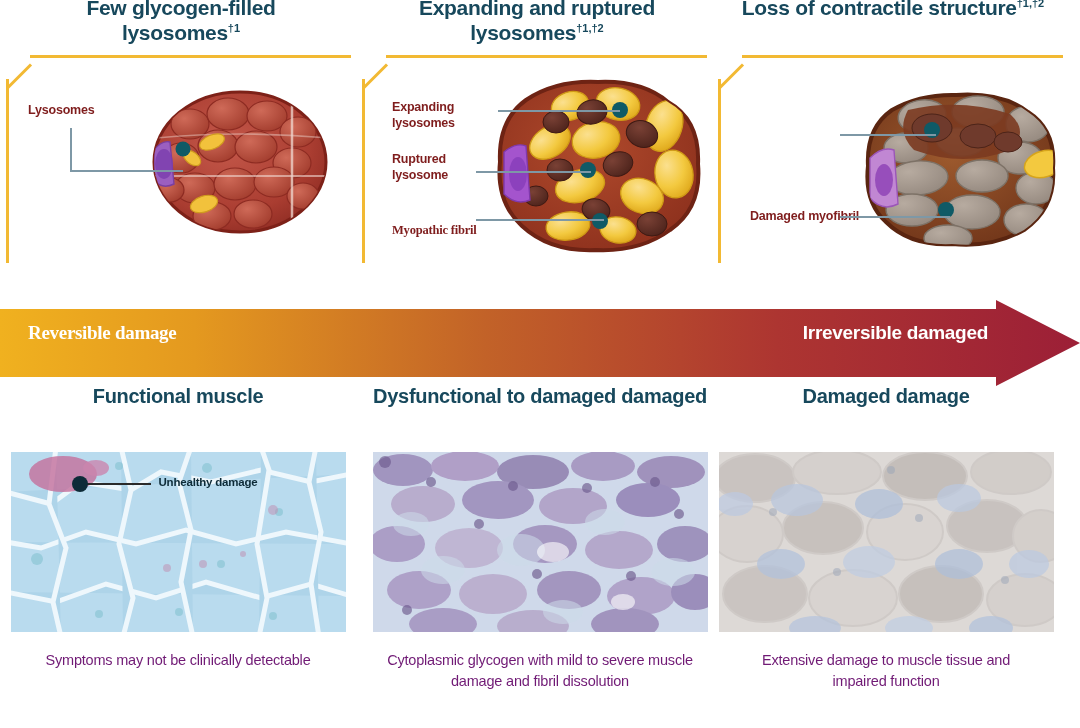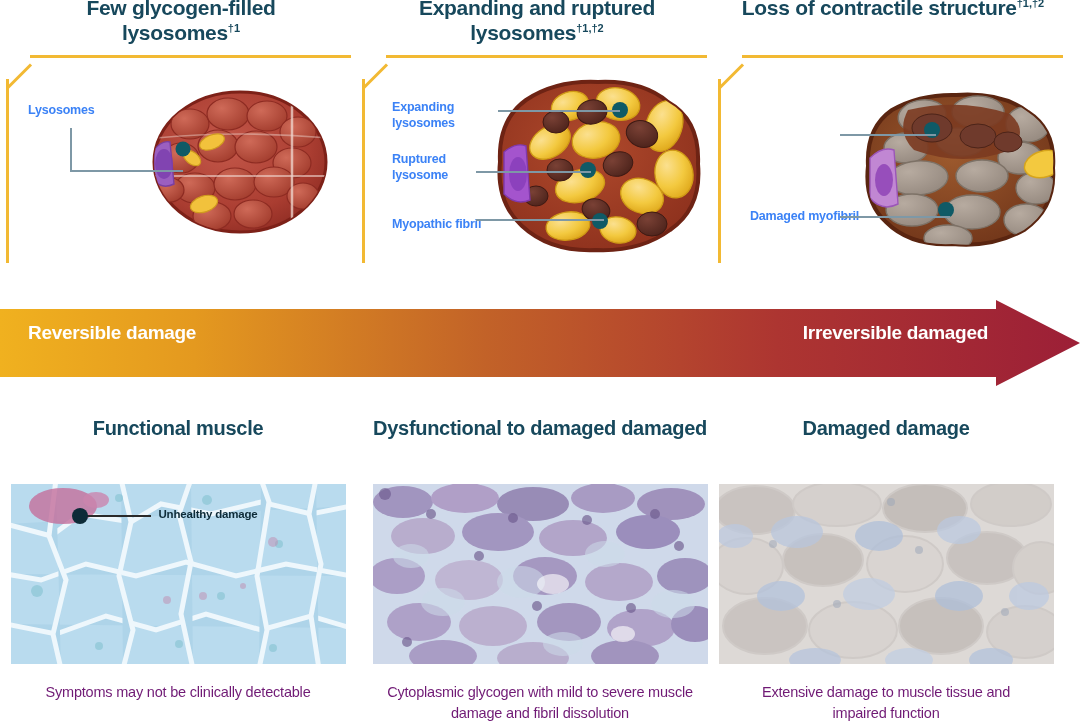--- a/index.html
+++ b/index.html
@@ -48,21 +48,21 @@
     transform-origin: 50% 50%;
   }
 
   
   .fibre { position: absolute; }
   .fibre svg { display: block; }
 
   
   .callout {
     position: absolute;
-    color: #3b82f6;
+    color: #7f1d1d;
     font-size: 12.5px;
     font-weight: bold;
     line-height: 1.25;
     letter-spacing: -0.2px;
   }
   .leader {
     position: absolute;
     background: #7e98a6;
     height: 1.6px;
   }
@@ -72,25 +72,25 @@
   .arrow-wrap { position: absolute; left: 0; top: 300px; width: 1080px; height: 86px; }
   .arrow-wrap svg { display: block; }
   .arrow-label {
     position: absolute;
     color: #ffffff;
     font-weight: bold;
     font-size: 19px;
     letter-spacing: -0.3px;
     top: 22px;
   }
-  .arrow-label.left  { left: 28px; }
+  .arrow-label.left  { left: 28px; font-family: Liberation Serif, serif; }
   .arrow-label.right { right: 92px; }
 
   
-  .bcol { position: absolute; top: 384px; width: 340px; margin-top: 32px; }
+  .bcol { position: absolute; top: 384px; width: 340px; }
   .bcol-title {
     text-align: center;
     color: #17485c;
     font-weight: bold;
     font-size: 20px;
     line-height: 1.2;
     letter-spacing: -0.3px;
     height: 56px;
   }
   .histo {
@@ -250,21 +250,21 @@
   <div class="callout" style="left:392px; top:100px; width:104px;">
     <span>Expanding lysosomes</span>
   </div>
   <div class="leader" style="left:498px; top:110px; width:122px;"></div>
 
   <div class="callout" style="left:392px; top:152px; width:104px;">
     <span>Ruptured lysosome</span>
   </div>
   <div class="leader" style="left:476px; top:171px; width:115px;"></div>
 
-  <div class="callout" style="left:392px; top:217px; width:104px;">
+  <div class="callout" style="left:392px; top:223px; width:104px;font-family:Liberation Serif, serif;">
     <span>Myopathic fibril</span>
   </div>
   <div class="leader" style="left:476px; top:219px; width:128px;"></div>
 
   <div class="panel" style="left:718px; top:55px; width:345px; height:208px;"></div>
 
   <div class="fibre" style="left:860px; top:92px;">
     <svg width="200" height="155" viewBox="0 0 200 155">
       <defs>
         <radialGradient id="cellg3" cx="45%" cy="40%" r="70%">

